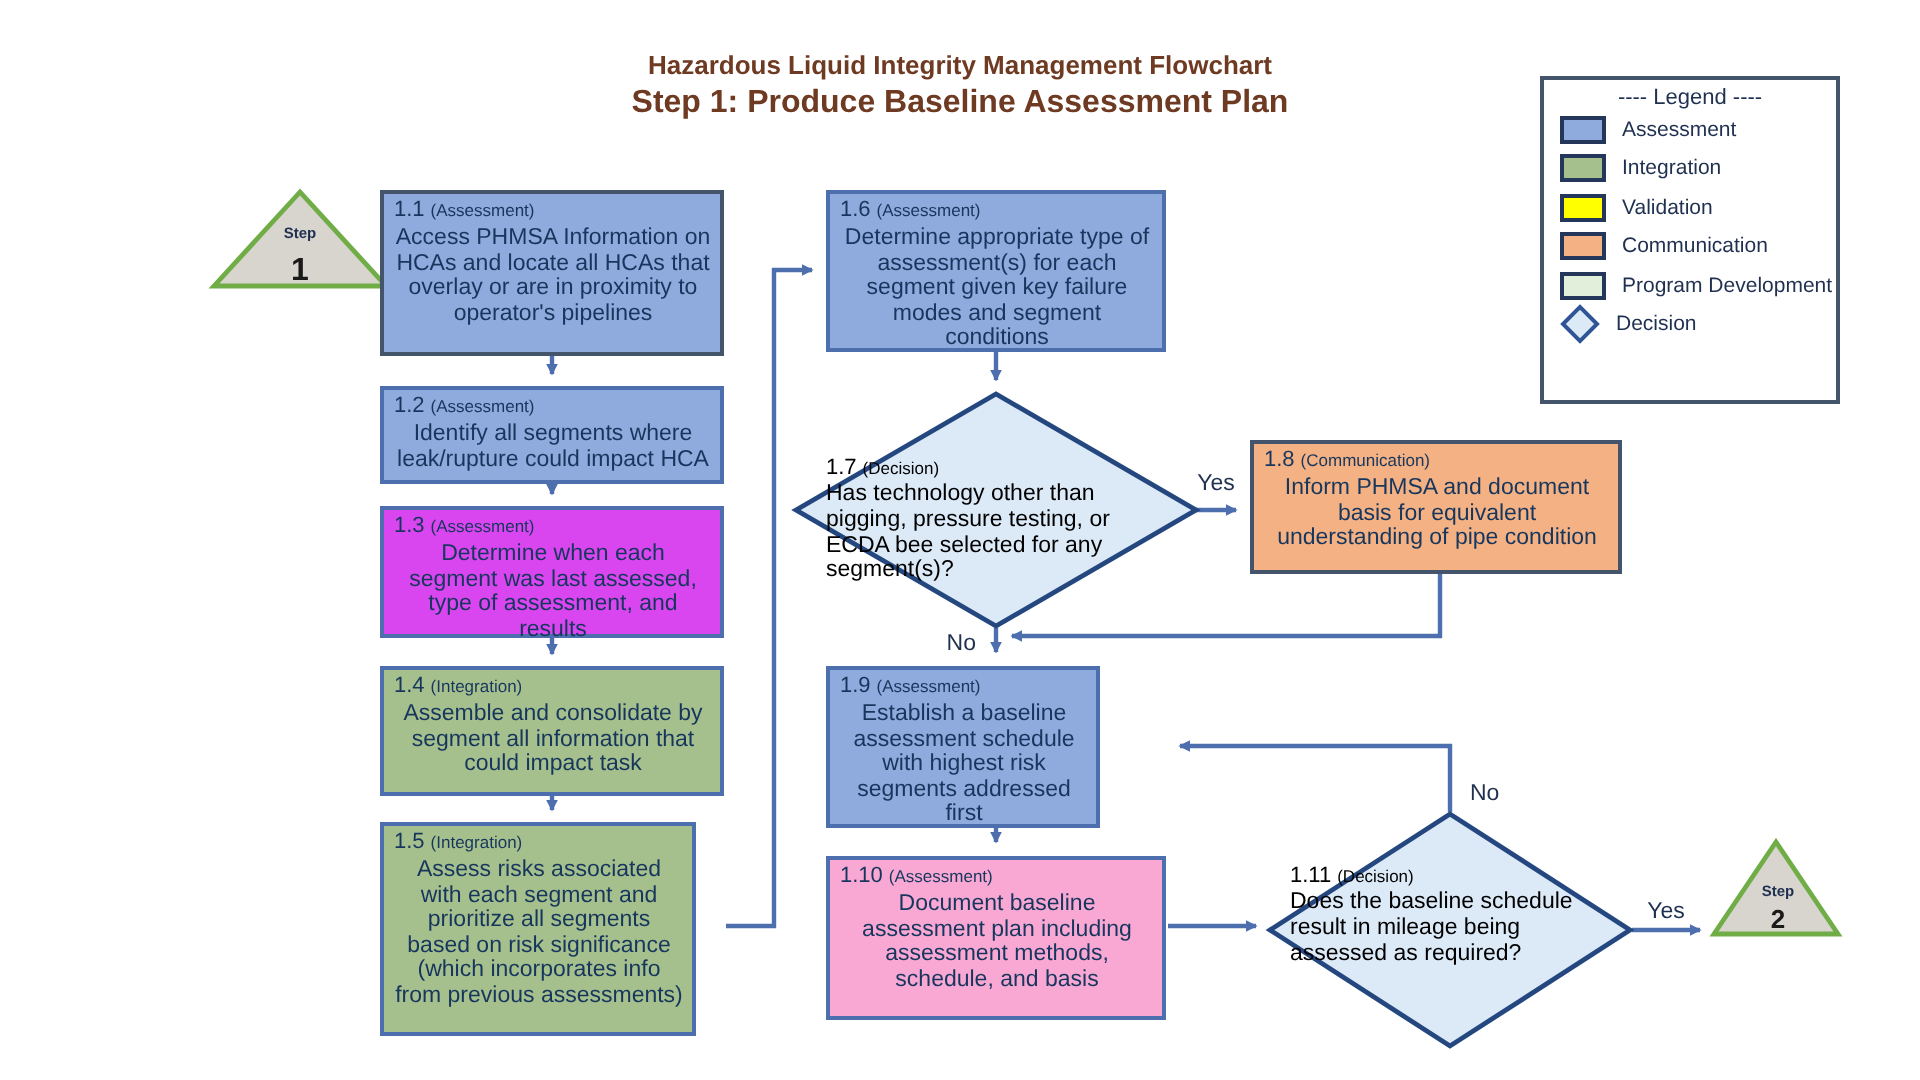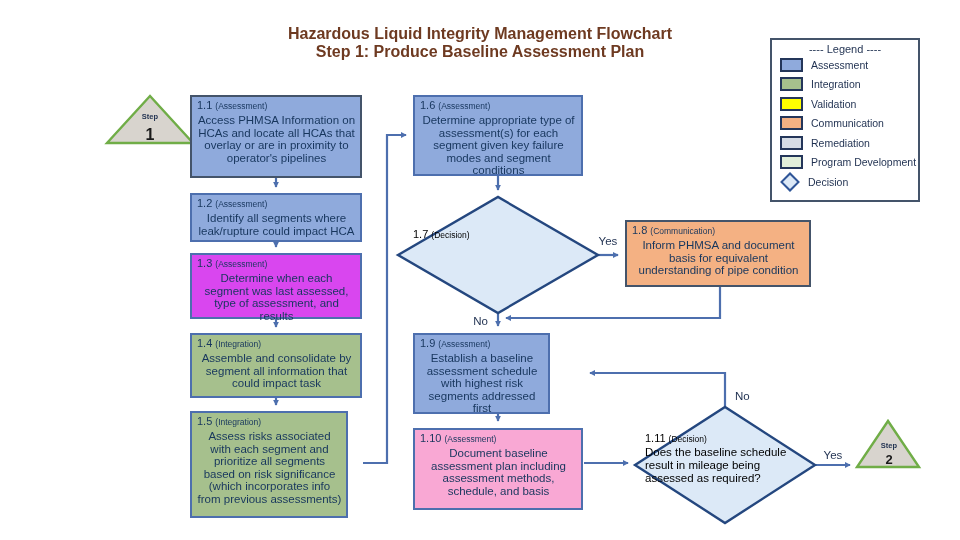--- a/index.html
+++ b/index.html
@@ -2,21 +2,21 @@
 <html><head>
 <meta charset="utf-8">
 <style>
   html,body { margin:0; padding:0; background:#ffffff; }
   .canvas {
     position:relative; width:960px; height:540px; background:#ffffff;
     font-family:"Liberation Sans", sans-serif; overflow:hidden;
   }
   .title1 {
     position:absolute; top:25px; left:0; width:100%; text-align:center;
-    font-size:16px; font-weight:bold; color:#6e3a21;
+    font-size:13px; font-weight:bold; color:#6e3a21;
   }
   .title2 {
     position:absolute; top:43px; left:0; width:100%; text-align:center;
     font-size:16px; font-weight:bold; color:#6e3a21;
   }
   svg.layer { position:absolute; left:0; top:0; width:960px; height:540px; }
   .edge { fill:none; stroke:#4d6fae; stroke-width:2.2; }
   .edge-label { font-size:11.5px; fill:#1f3050; font-family:"Liberation Sans", sans-serif; }
   .decision-shape { fill:#DCE9F7; stroke:#24477F; stroke-width:2.4; }
   .step-shape { fill:#D8D4CE; stroke:#70AD47; stroke-width:2.4; }
@@ -150,20 +150,21 @@
     <div class="body">Establish a baseline assessment schedule with highest risk segments addressed first</div>
   </div>
 
   <div class="node" style="left: 413px; top: 428px; width: 170px; height: 82px; background: #f9a8d4;">
     <div class="head"><span class="num">1.10</span><span class="typ">(Assessment)</span></div>
     <div class="body">Document baseline assessment plan including assessment methods, schedule, and basis</div>
   </div>
 
   <div class="dtext" style="left:413px; top:228px; width:170px;">
     <div class="head"><span class="num">1.7</span><span class="typ">(Decision)</span></div>
+    <div class="body">Has technology other than pigging, pressure testing, or ECDA bee selected for any segment(s)?</div>
   </div>
 
   <div class="dtext" style="left:645px; top:432px; width:160px;">
     <div class="head"><span class="num">1.11</span><span class="typ">(Decision)</span></div>
     <div class="body">Does the baseline schedule result in mileage being assessed as required?</div>
   </div>
 
   <div class="legend">
     <div class="legend-title">---- Legend ----</div>
     <div class="legend-row">
@@ -176,24 +177,20 @@
     </div>
     <div class="legend-row">
       <span class="swatch" style="background: rgb(255, 255, 0);"></span>
       <span class="legend-label">Validation</span>
     </div>
     <div class="legend-row">
       <span class="swatch" style="background: rgb(244, 177, 131);"></span>
       <span class="legend-label">Communication</span>
     </div>
     <div class="legend-row">
-      <span class="swatch" style="background: rgb(214, 220, 229);"></span>
-      <span class="legend-label">Remediation</span>
-    </div>
-    <div class="legend-row">
       <span class="swatch" style="background: rgb(226, 239, 218);"></span>
       <span class="legend-label">Program Development</span>
     </div>
     <div class="legend-row">
       <span class="swatch-diamond"></span>
       <span class="legend-label">Decision</span>
     </div>
   </div>
 
 </div>

